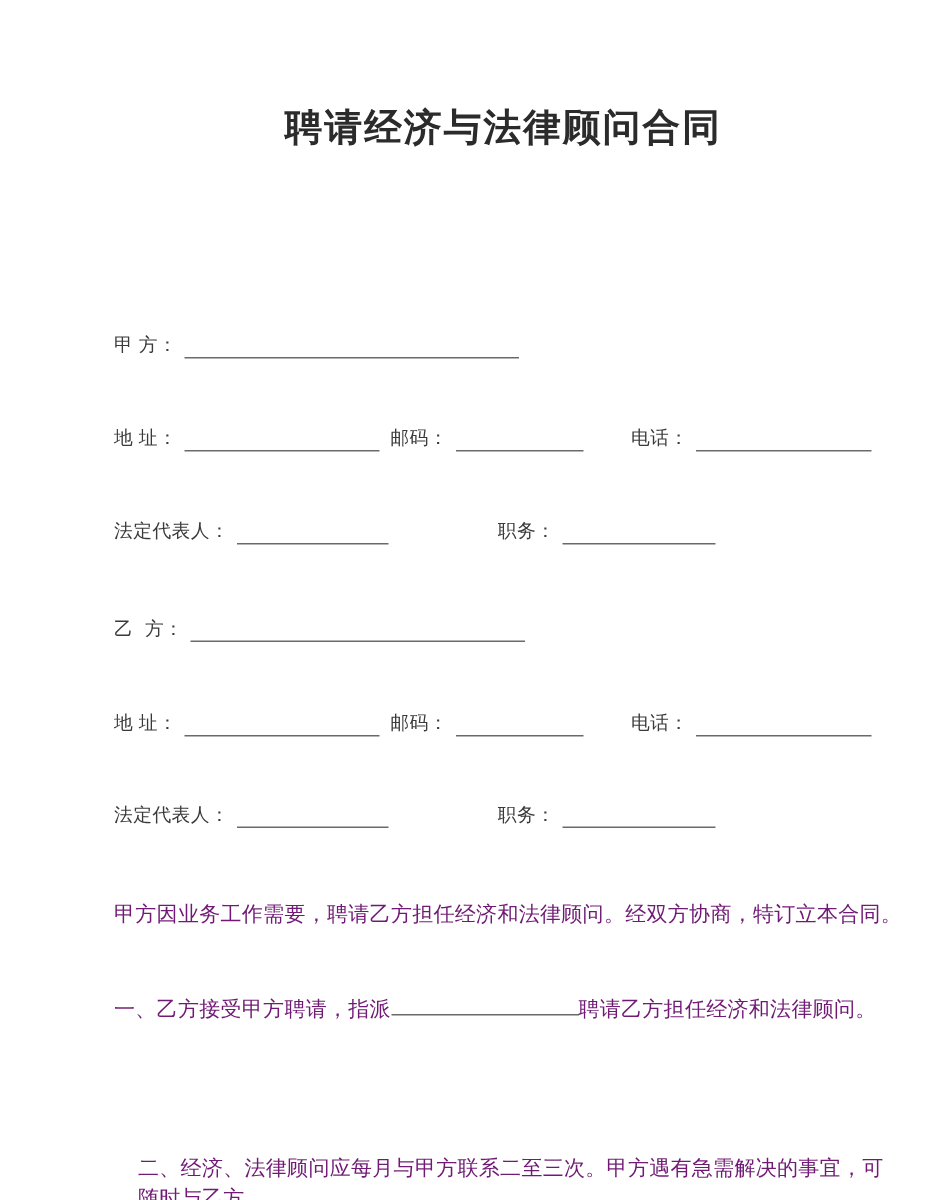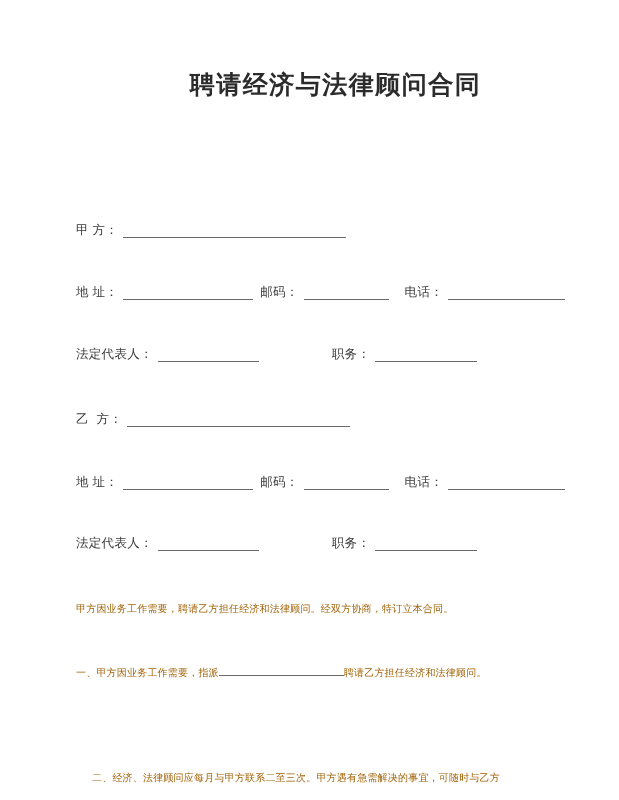--- a/index.html
+++ b/index.html
@@ -44,21 +44,21 @@
     left: 76px;
     height: 22px;
     display: flex;
     align-items: baseline;
     font-size: 12.5px;
     white-space: nowrap;
     color: #3a3a3a;
   }
   .field {
     display: inline-flex;
-    align-items: center;
+    align-items: flex-end;
     white-space: nowrap;
   }
   .field-label {
     font-size: 12.5px;
     color: #3a3a3a;
     letter-spacing: 0.3px;
   }
   .blank {
     display: inline-block;
     border-bottom: 1px solid #6a6a6a;
@@ -68,39 +68,39 @@
 
   .w-party   { width: 223px; }
   .w-addr    { width: 130px; }
   .w-zip     { width: 85px; }
   .w-phone   { width: 117px; }
   .w-rep     { width: 101px; }
   .w-post    { width: 102px; }
   .w-inline  { width: 125px; }
 
   .gap-zip   { margin-left: 7px; }
-  .gap-phone { margin-left: 16px; }
+  .gap-phone { margin-left: 32px; }
   .gap-post  { margin-left: 25px; padding-left: 48px; }
 
   
   #row-party-a      { top: 222px; }
   #row-addr-a       { top: 284px; }
   #row-rep-a        { top: 346px; }
   #row-party-b      { top: 411px; font-family: Liberation Mono, monospace; }
   #row-addr-b       { top: 474px; }
   #row-rep-b        { top: 535px; }
 
   
   .para {
     position: absolute;
     left: 76px;
     width: 480px;
-    font-size: 10px;
+    font-size: 14px;
     line-height: 20px;
-    color: #a16207;
+    color: #701a75;
     letter-spacing: 0.2px;
     white-space: nowrap;
   }
   #para-intro   { top: 599px; }
   #clause-1     { top: 662px; }
   #clause-2     { top: 768px; white-space: normal; width: 500px; margin-left: 16px; }
 
   .inline-blank {
     display: inline-block;
     border-bottom: 1px solid #6a6a6a;
@@ -177,18 +177,18 @@
     </span>
     <span class="field gap-post">
       <span class="field-label">职务：</span>
       <span class="blank w-post"></span>
     </span>
   </div>
 
   <div class="para" id="para-intro">甲方因业务工作需要，聘请乙方担任经济和法律顾问。经双方协商，特订立本合同。</div>
 
   <div class="para" id="clause-1">
-    <span>一、甲方因业务工作需要，指派</span><span class="inline-blank w-inline"></span><span>聘请乙方担任经济和法律顾问。</span>
+    <span>一、乙方接受甲方聘请，指派</span><span class="inline-blank w-inline"></span><span>聘请乙方担任经济和法律顾问。</span>
   </div>
 
   <div class="para" id="clause-2">二、经济、法律顾问应每月与甲方联系二至三次。甲方遇有急需解决的事宜，可随时与乙方</div>
 
 </div>
 
 </body></html>

